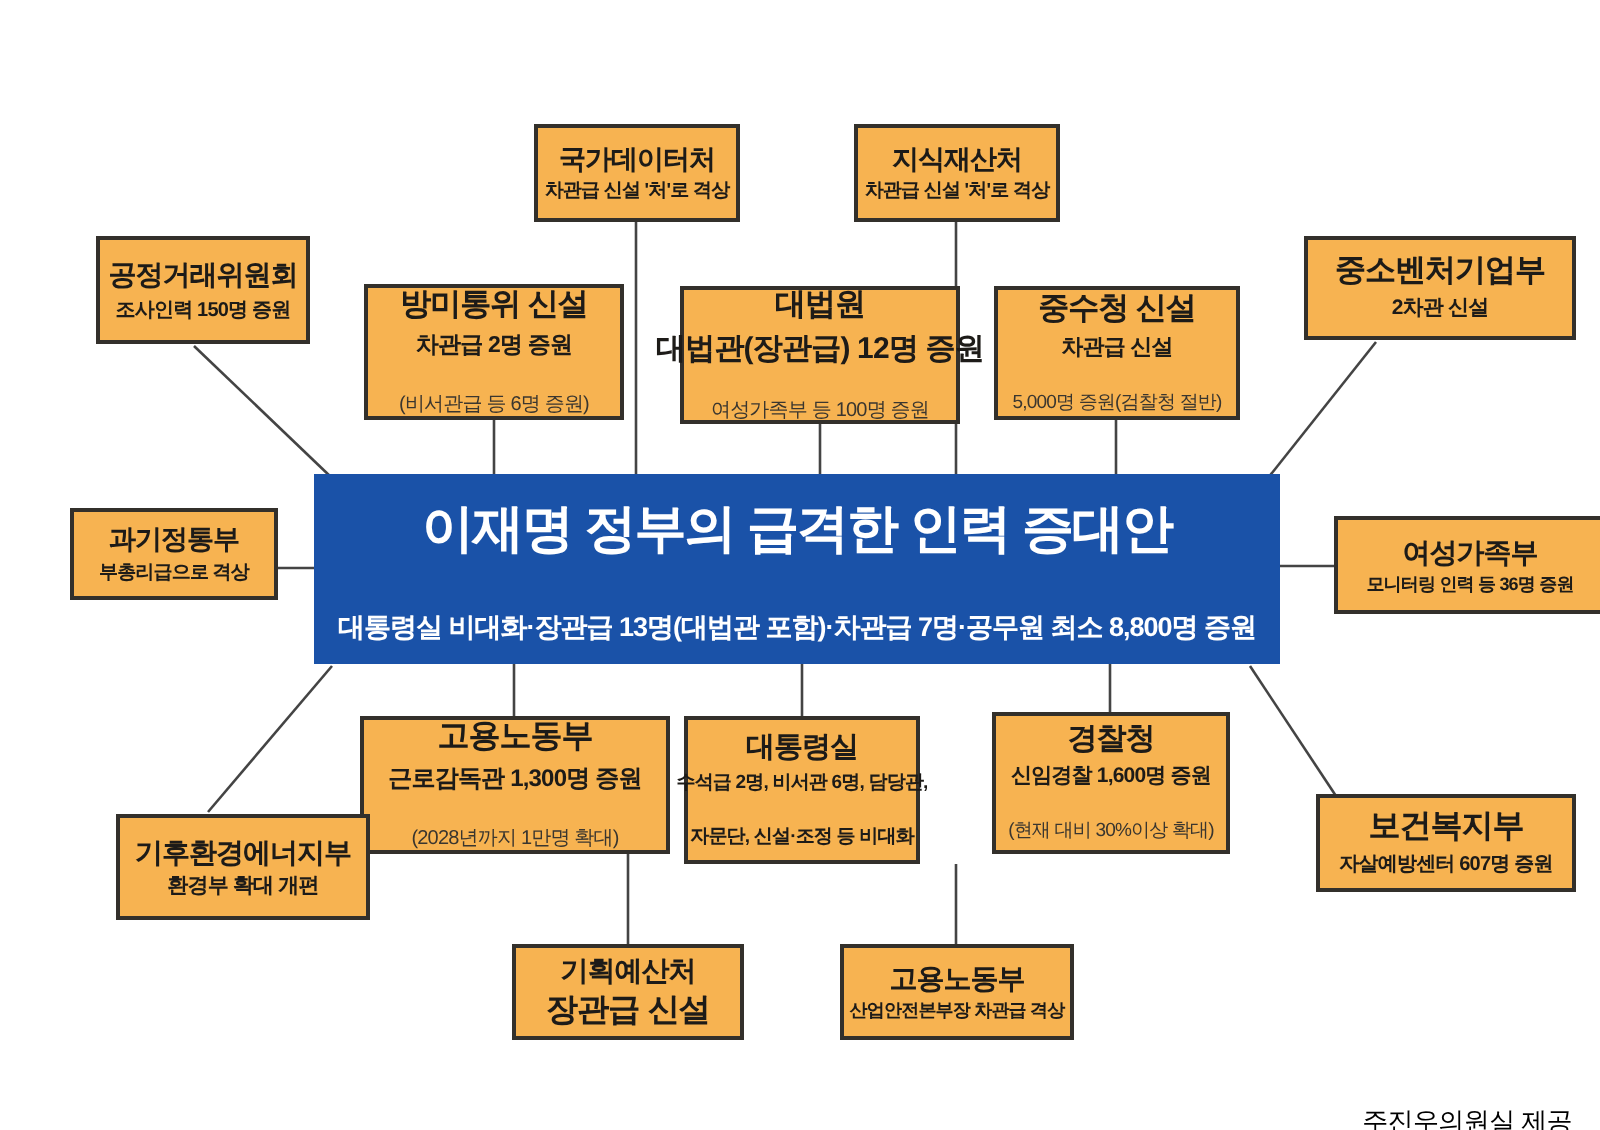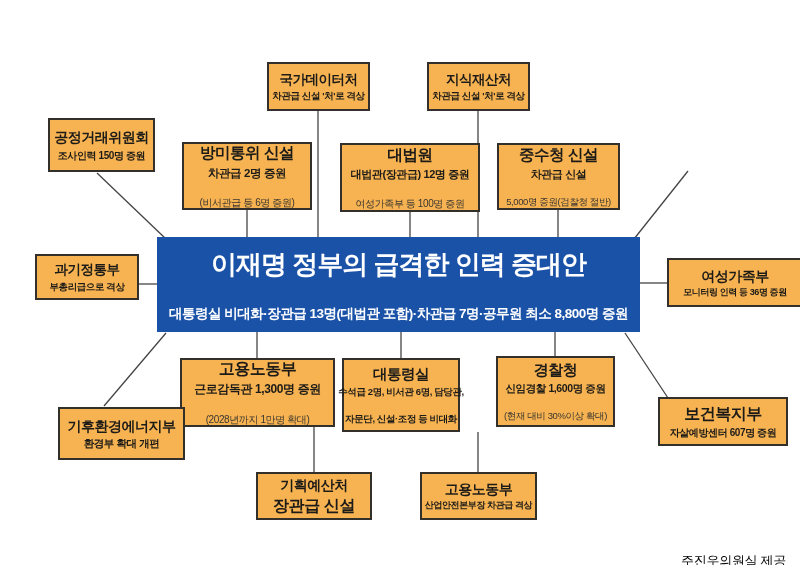--- a/index.html
+++ b/index.html
@@ -17,21 +17,21 @@
     text-align:center;line-height:1.3;padding:1px 2px;
   }
   .obox .t{font-weight:700;letter-spacing:-0.5px;white-space:nowrap;}
   .obox .l2{font-weight:700;letter-spacing:-0.4px;white-space:nowrap;margin-top:2px;}
   .obox .l3{font-weight:400;letter-spacing:-0.4px;white-space:nowrap;margin-top:15px;color:#3a362f;}
   
   .b0{left:267px;top:62px;width:103px;height:49px}.b0 .t{font-size:13.5px}.b0 .l2{font-size:9.5px}
   .b1{left:427px;top:62px;width:103px;height:49px}.b1 .t{font-size:13.5px}.b1 .l2{font-size:9.5px}
   .b2{left:48px;top:118px;width:107px;height:54px}.b2 .t{font-size:14px}.b2 .l2{font-size:10px}
   .b3{left:182px;top:142px;width:130px;height:68px}.b3 .t{font-size:15.5px}.b3 .l2{font-size:11.5px}.b3 .l3{font-size:10px}
-  .b4{left:340px;top:143px;width:140px;height:69px}.b4 .t{font-size:15.5px}.b4 .l2{font-size:11px}.b4 .l3{font-size:10px}
+  .b4{left:340px;top:143px;width:140px;height:69px}.b4 .t{font-size:15.5px}.b4 .l2{font-size:15px}.b4 .l3{font-size:10px}
   .b5{left:497px;top:143px;width:123px;height:67px}.b5 .t{font-size:15.5px}.b5 .l2{font-size:11px}.b5 .l3{font-size:9.5px}
   .b6{left:652px;top:118px;width:136px;height:52px}.b6 .t{font-size:15.5px}.b6 .l2{font-size:10.5px}
   .b7{left:35px;top:254px;width:104px;height:46px}.b7 .t{font-size:13.5px}.b7 .l2{font-size:9.5px}
   .b8{left:667px;top:258px;width:136px;height:49px}.b8 .t{font-size:14px}.b8 .l2{font-size:9px}
   .b9{left:180px;top:358px;width:155px;height:69px}.b9 .t{font-size:16px}.b9 .l2{font-size:12px}.b9 .l3{font-size:10px}
   .b10{left:342px;top:358px;width:118px;height:74px}.b10 .t{font-size:14.5px}.b10 .l2,.b10 .l3{font-size:9.5px;font-weight:700;color:var(--ink)}
   .b11{left:496px;top:356px;width:119px;height:71px}.b11 .t{font-size:15px}.b11 .l2{font-size:10.5px}.b11 .l3{font-size:9.5px}
   .b12{left:58px;top:407px;width:127px;height:53px}.b12 .t{font-size:14px}.b12 .l2{font-size:10.5px}
   .b13{left:658px;top:397px;width:130px;height:49px}.b13 .t{font-size:16px}.b13 .l2{font-size:10px}
   .b14{left:256px;top:472px;width:116px;height:48px}.b14 .t{font-size:14px}.b14 .l2{font-size:16px}
@@ -95,20 +95,24 @@
     <span class="l2">대법관(장관급) 12명 증원</span>
     <span class="l3">여성가족부 등 100명 증원</span>
   </div>
 
   <div class="obox b5">
     <span class="t">중수청 신설</span>
     <span class="l2">차관급 신설</span>
     <span class="l3">5,000명 증원(검찰청 절반)</span>
   </div>
 
+  <div class="obox b6">
+    <span class="t">중소벤처기업부</span>
+    <span class="l2">2차관 신설</span>
+  </div>
 
   <div class="obox b7">
     <span class="t">과기정통부</span>
     <span class="l2">부총리급으로 격상</span>
   </div>
 
   <div class="obox b8">
     <span class="t">여성가족부</span>
     <span class="l2">모니터링 인력 등 36명 증원</span>
   </div>

